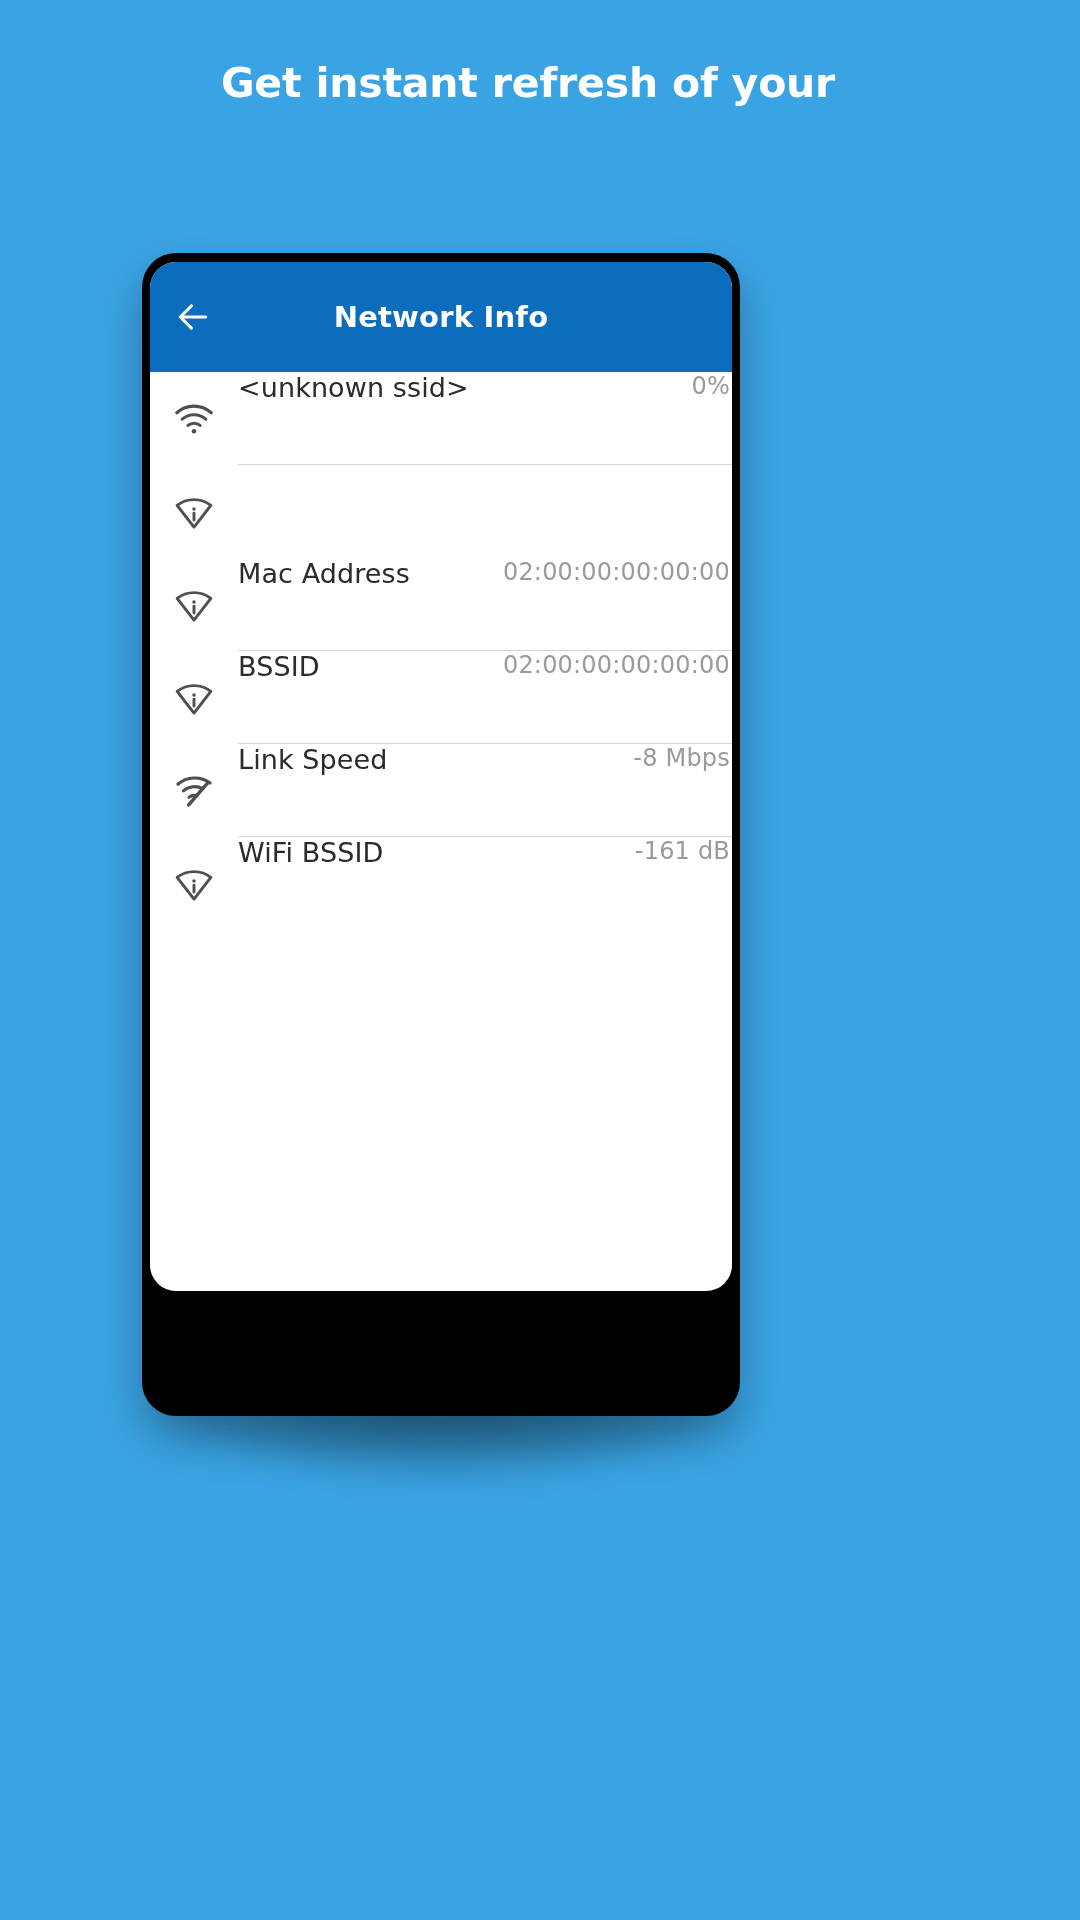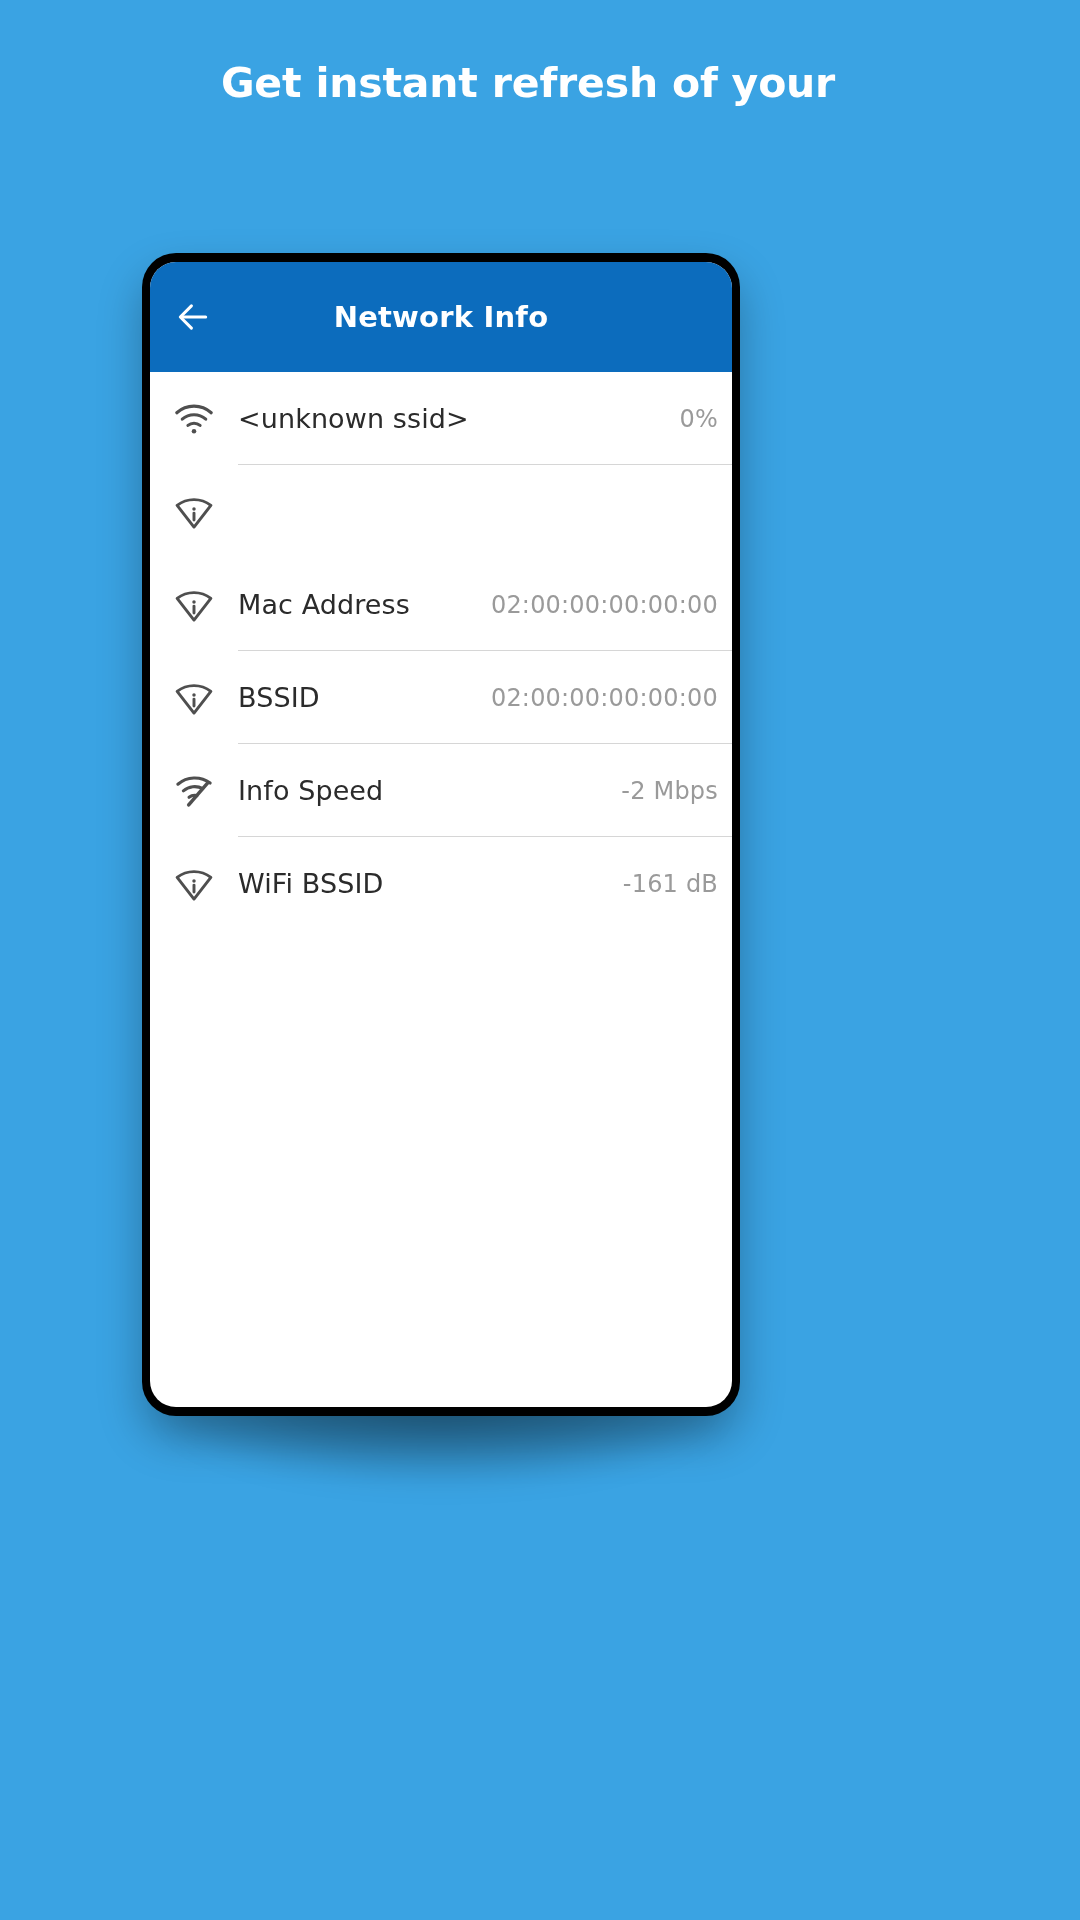--- a/index.html
+++ b/index.html
@@ -27,21 +27,21 @@
         rgba(0,0,0,0.0) 78%);
     filter:blur(14px);
   }
   
   #phone{
     position:absolute;left:142px;top:253px;width:598px;height:1163px;
     background:#000000;border-radius:34px;
     box-shadow:0 22px 44px rgba(0,0,0,0.28);
   }
   #screen{
-    position:absolute;left:8px;top:9px;width:582px;height:1145px;
+    position:absolute;left:8px;top:9px;width:582px;height:1029px;
     background:#ffffff;border-radius:26px;overflow:hidden;
   }
   
   #appbar{
     position:relative;height:110px;background:#0c6cbd;
     display:flex;align-items:center;
   }
   #back-btn{
     width:86px;height:110px;display:flex;align-items:center;justify-content:center;
     cursor:pointer;
@@ -56,22 +56,22 @@
   
   #list{position:relative;background:#ffffff;}
   .row{
     position:relative;display:flex;align-items:center;height:93px;
   }
   .row-icon{
     width:88px;min-width:88px;height:93px;
     display:flex;align-items:center;justify-content:center;
   }
   .row-body{
-    flex:1;display:flex;align-items:center;justify-content:space-between;
-    height:93px;padding-right:14px;position:relative;
+    flex:1;display:flex;align-items:flex-start;justify-content:space-between;
+    height:93px;padding-right:2px;position:relative;
   }
   .row-label{
     font-size:27px;color:#2b2b2b;letter-spacing:0.1px;white-space:nowrap;
   }
   .row-value{
     font-size:24px;color:#9a9a9a;letter-spacing:0.2px;white-space:nowrap;
     text-align:right;
   }
   .row-body:after{
     content:"";position:absolute;left:0;right:0;bottom:0;height:1px;
@@ -162,22 +162,22 @@
       <div class="row">
         <div class="row-icon">
           <svg class="ic" width="44" height="44" viewBox="0 0 24 24" fill="none" stroke="#4f4f4f" stroke-width="1.7" stroke-linecap="round">
             <path d="M3.2 8.3a14 14 0 0 1 17.6 -0.6"></path>
             <path d="M6.2 11.9a9.6 9.6 0 0 1 10.6 -1.2"></path>
             <path d="M9.3 15.4a5.1 5.1 0 0 1 4.3 -0.9"></path>
             <line x1="19.6" y1="7.4" x2="9.1" y2="19.6" stroke-width="1.9"></line>
           </svg>
         </div>
         <div class="row-body">
-          <span class="row-label">Info Speed</span>
-          <span class="row-value">-2 Mbps</span>
+          <span class="row-label">Link Speed</span>
+          <span class="row-value">-8 Mbps</span>
         </div>
       </div>
 
       <div class="row no-rule">
         <div class="row-icon">
           <svg class="ic" width="44" height="44" viewBox="0 0 24 24" fill="none" stroke="#4f4f4f" stroke-width="1.6" stroke-linejoin="round">
             <path d="M2.8 8.4 L12 20.2 L21.2 8.4 A15 15 0 0 0 2.8 8.4 Z"></path>
             <circle cx="12" cy="10.4" r="0.95" fill="#4f4f4f" stroke="none"></circle>
             <line x1="12" y1="12.6" x2="12" y2="16.4" stroke-linecap="round"></line>
           </svg>

